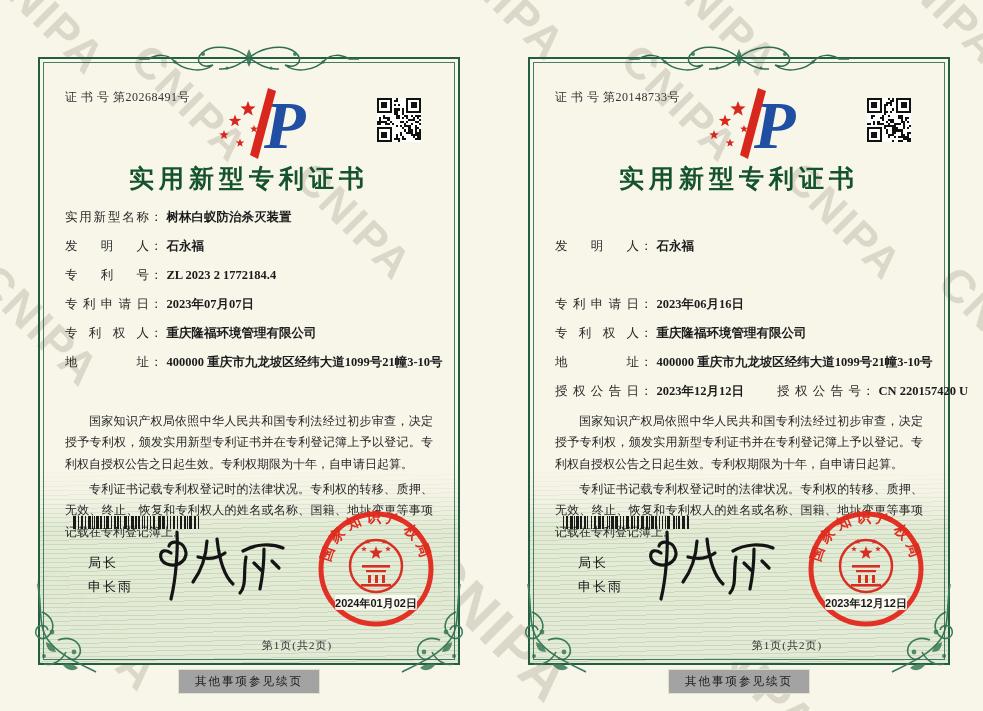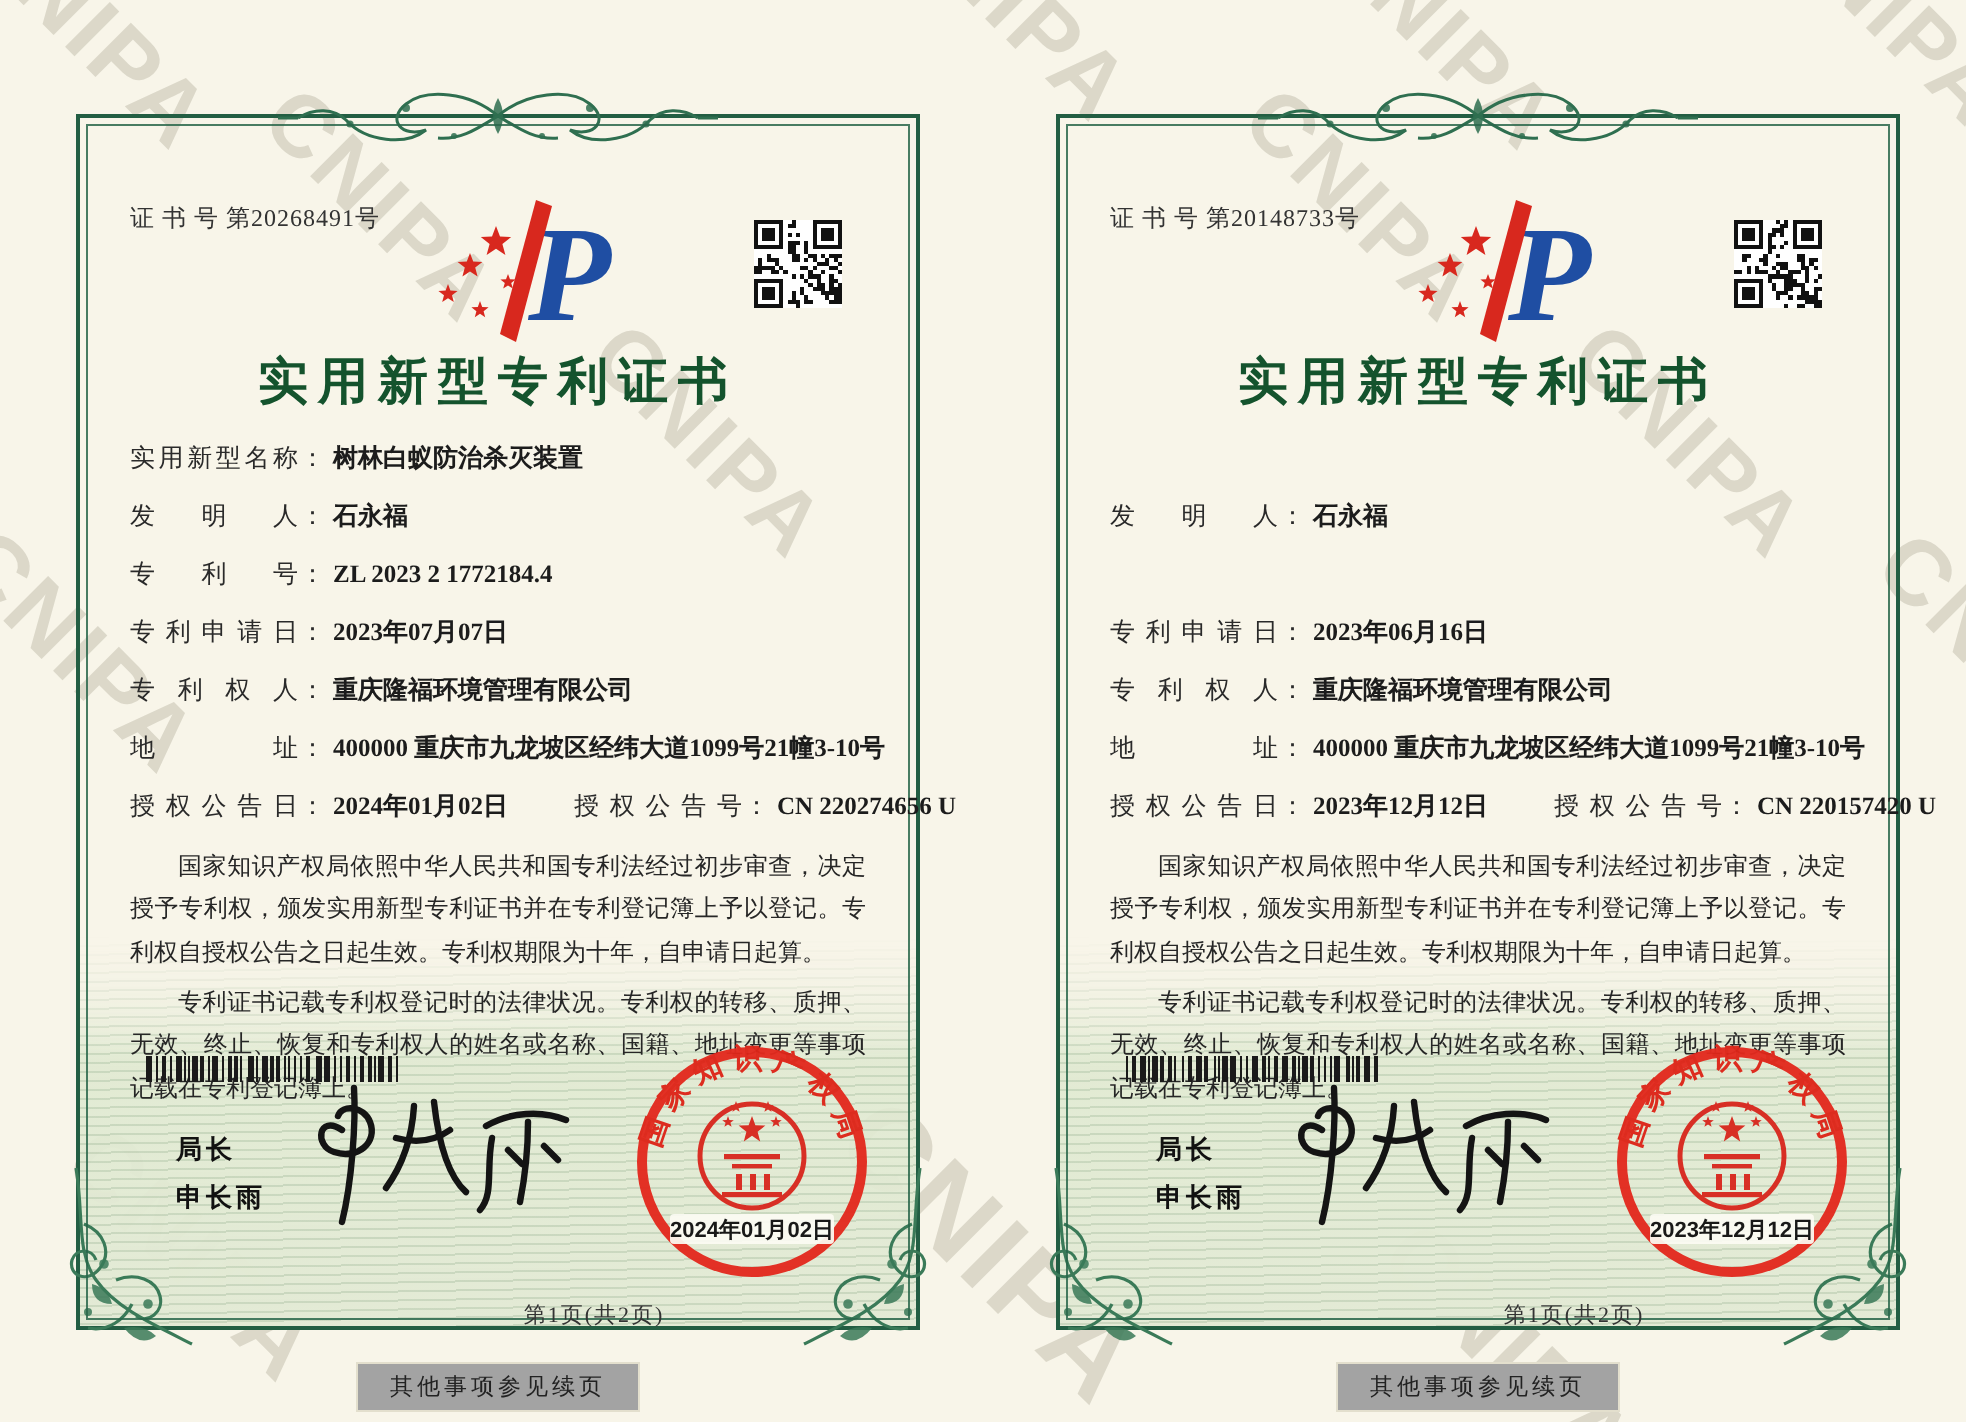--- a/index.html
+++ b/index.html
@@ -28,42 +28,42 @@
     pointer-events:none;z-index:0;
   }
   .cert::before{ 
     content:"";position:absolute;left:0;right:0;bottom:0;height:195px;z-index:0;
     background:
       repeating-linear-gradient(179deg, rgba(104,142,104,.20) 0px, rgba(104,142,104,.20) 1px, rgba(0,0,0,0) 1px, rgba(0,0,0,0) 4.5px),
       linear-gradient(180deg, rgba(223,233,209,0) 0%, rgba(223,233,209,.9) 32%, #e3ead5 100%);
     -webkit-mask:linear-gradient(180deg, transparent 0, #000 60px);
     mask:linear-gradient(180deg, transparent 0, #000 60px);
   }
-  .cert-inner{position:absolute;inset:0;z-index:1;margin-top:12px;}
+  .cert-inner{position:absolute;inset:0;z-index:1;}
   .crest{position:absolute;top:-17px;left:50%;transform:translateX(-50%);width:220px;height:34px;}
   .corner{position:absolute;bottom:-14px;width:70px;height:95px;}
   .corner.bl{left:-8px;}
   .corner.br{right:-8px;transform:scaleX(-1);}
   
   .certno{position:absolute;top:30px;left:25px;font-size:12px;letter-spacing:.5px;color:#333;}
   .logo{position:absolute;top:26px;left:162px;width:120px;height:80px;}
   .qr{position:absolute;top:39px;left:337px;width:44px;height:44px;}
   .title{
     position:absolute;top:103px;left:0;width:100%;text-align:center;
     font-size:25px;font-weight:bold;letter-spacing:5px;color:#14532d;
   }
   .frow{position:absolute;left:25px;right:25px;font-size:12.5px;white-space:nowrap;}
   .flabel{display:inline-block;width:84px;text-align:justify;text-align-last:justify;vertical-align:bottom;color:#2a2a2a;}
   .fcolon{display:inline-block;margin:0 4px 0 1px;color:#2a2a2a;}
   .fvalue{font-weight:600;color:#1c1c1c;}
   .pair2{position:absolute;left:222px;top:0;}
   .paras{position:absolute;top:352px;left:25px;width:368px;font-size:12px;line-height:1.78;text-align:justify;color:#262626;}
   .paras p{margin:0 0 4px 0;text-indent:2em;}
   .barcode{position:absolute;top:457px;left:33px;width:126px;height:13px;}
-  .signer{position:absolute;left:48px;top:497px;font-size:13px;font-weight:700;color:#111;letter-spacing:2px;line-height:1;}
+  .signer{position:absolute;left:48px;top:497px;font-size:13px;font-weight:400;color:#111;letter-spacing:2px;line-height:1;}
   .signer .nm{margin-top:11px;}
   .signature{position:absolute;left:103px;top:468px;width:150px;height:85px;z-index:2;}
   .seal{position:absolute;left:276px;top:450px;width:120px;height:120px;z-index:2;opacity:.96;}
   .pageind{position:absolute;top:579px;left:0;width:100%;text-align:center;font-size:11px;letter-spacing:1px;color:#333;padding-left:48px;}
   .footnote{
     position:absolute;top:610px;left:50%;transform:translateX(-50%);
     background:#a3a3a3;border:1px solid #e3dfcd;padding:4px 16px;
     font-size:11.5px;letter-spacing:2px;color:#222;white-space:nowrap;
   }
 </style>
@@ -264,22 +264,20 @@
       <div class="frow" style="top:179px">
       <span class="flabel">发明人</span><span class="fcolon">：</span><span class="fvalue">石永福</span></div>
       <div class="frow" style="top:208px">
       <span class="flabel">专利号</span><span class="fcolon">：</span><span class="fvalue">ZL 2023 2 1772184.4</span></div>
       <div class="frow" style="top:237px">
       <span class="flabel">专利申请日</span><span class="fcolon">：</span><span class="fvalue">2023年07月07日</span></div>
       <div class="frow" style="top:266px">
       <span class="flabel">专利权人</span><span class="fcolon">：</span><span class="fvalue">重庆隆福环境管理有限公司</span></div>
       <div class="frow" style="top:295px">
       <span class="flabel">地址</span><span class="fcolon">：</span><span class="fvalue">400000 重庆市九龙坡区经纬大道1099号21幢3-10号</span></div>
-      <div class="frow" style="top:324px">
-      <span class="flabel">授权公告日</span><span class="fcolon">：</span><span class="fvalue">2024年01月02日</span><span class="pair2"><span class="flabel">授权公告号</span><span class="fcolon">：</span><span class="fvalue">CN 220274656 U</span></span></div>
     <div class="paras">
         <p>国家知识产权局依照中华人民共和国专利法经过初步审查，决定授予专利权，颁发实用新型专利证书并在专利登记簿上予以登记。专利权自授权公告之日起生效。专利权期限为十年，自申请日起算。</p>
         <p>专利证书记载专利权登记时的法律状况。专利权的转移、质押、无效、终止、恢复和专利权人的姓名或名称、国籍、地址变更等事项记载在专利登记簿上。</p>
       </div>
     <svg class="barcode" viewBox="0 0 126 13" preserveAspectRatio="none">
         <rect x="0" y="0" width="3" height="13" fill="#1a1a1a"></rect>
         <rect x="5" y="0" width="1" height="13" fill="#1a1a1a"></rect>
         <rect x="8" y="0" width="2" height="13" fill="#1a1a1a"></rect>
         <rect x="12" y="0" width="1" height="13" fill="#1a1a1a"></rect>
         <rect x="15" y="0" width="3" height="13" fill="#1a1a1a"></rect>

